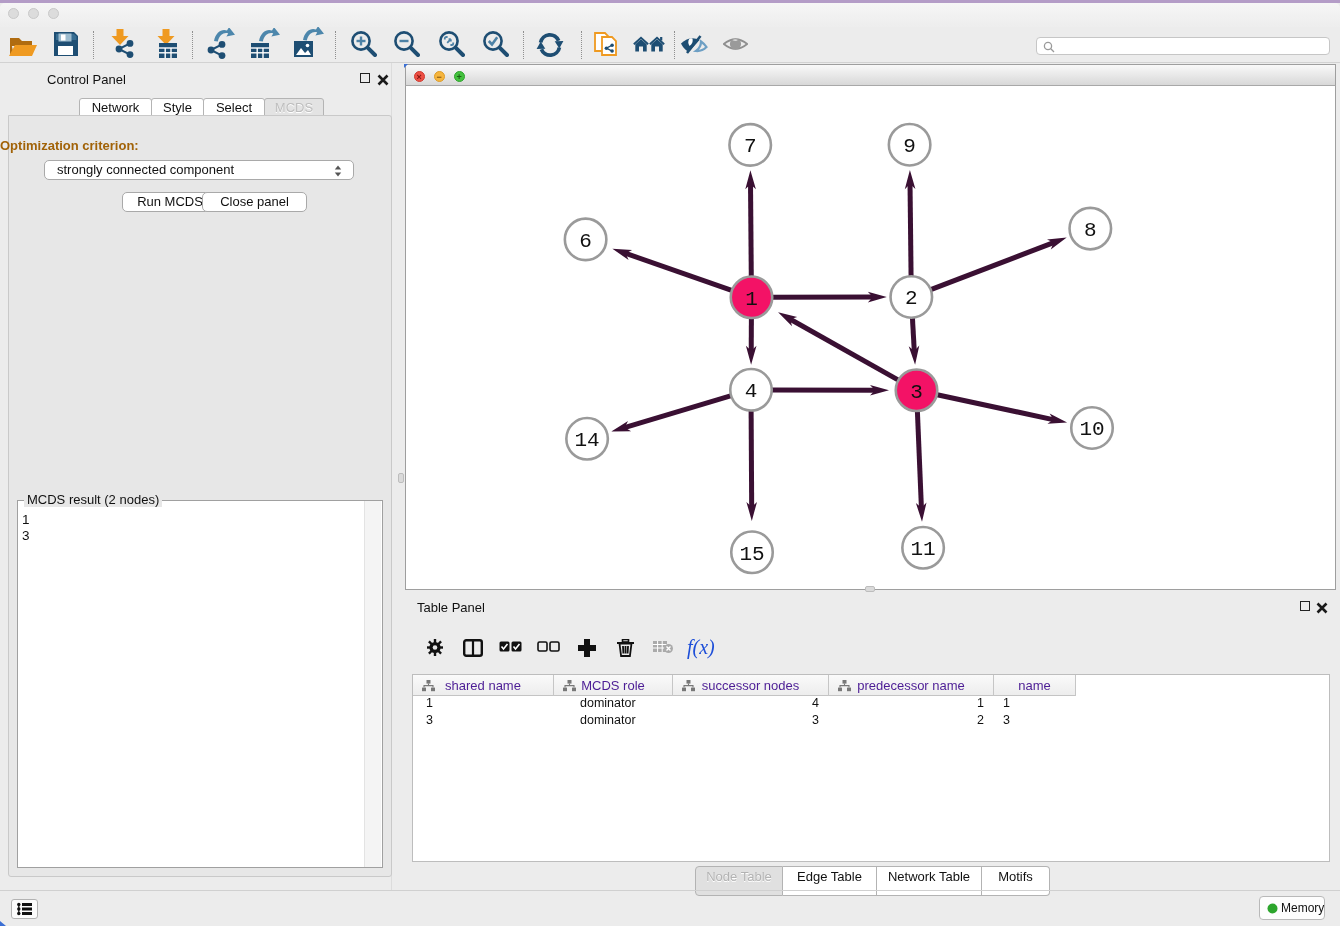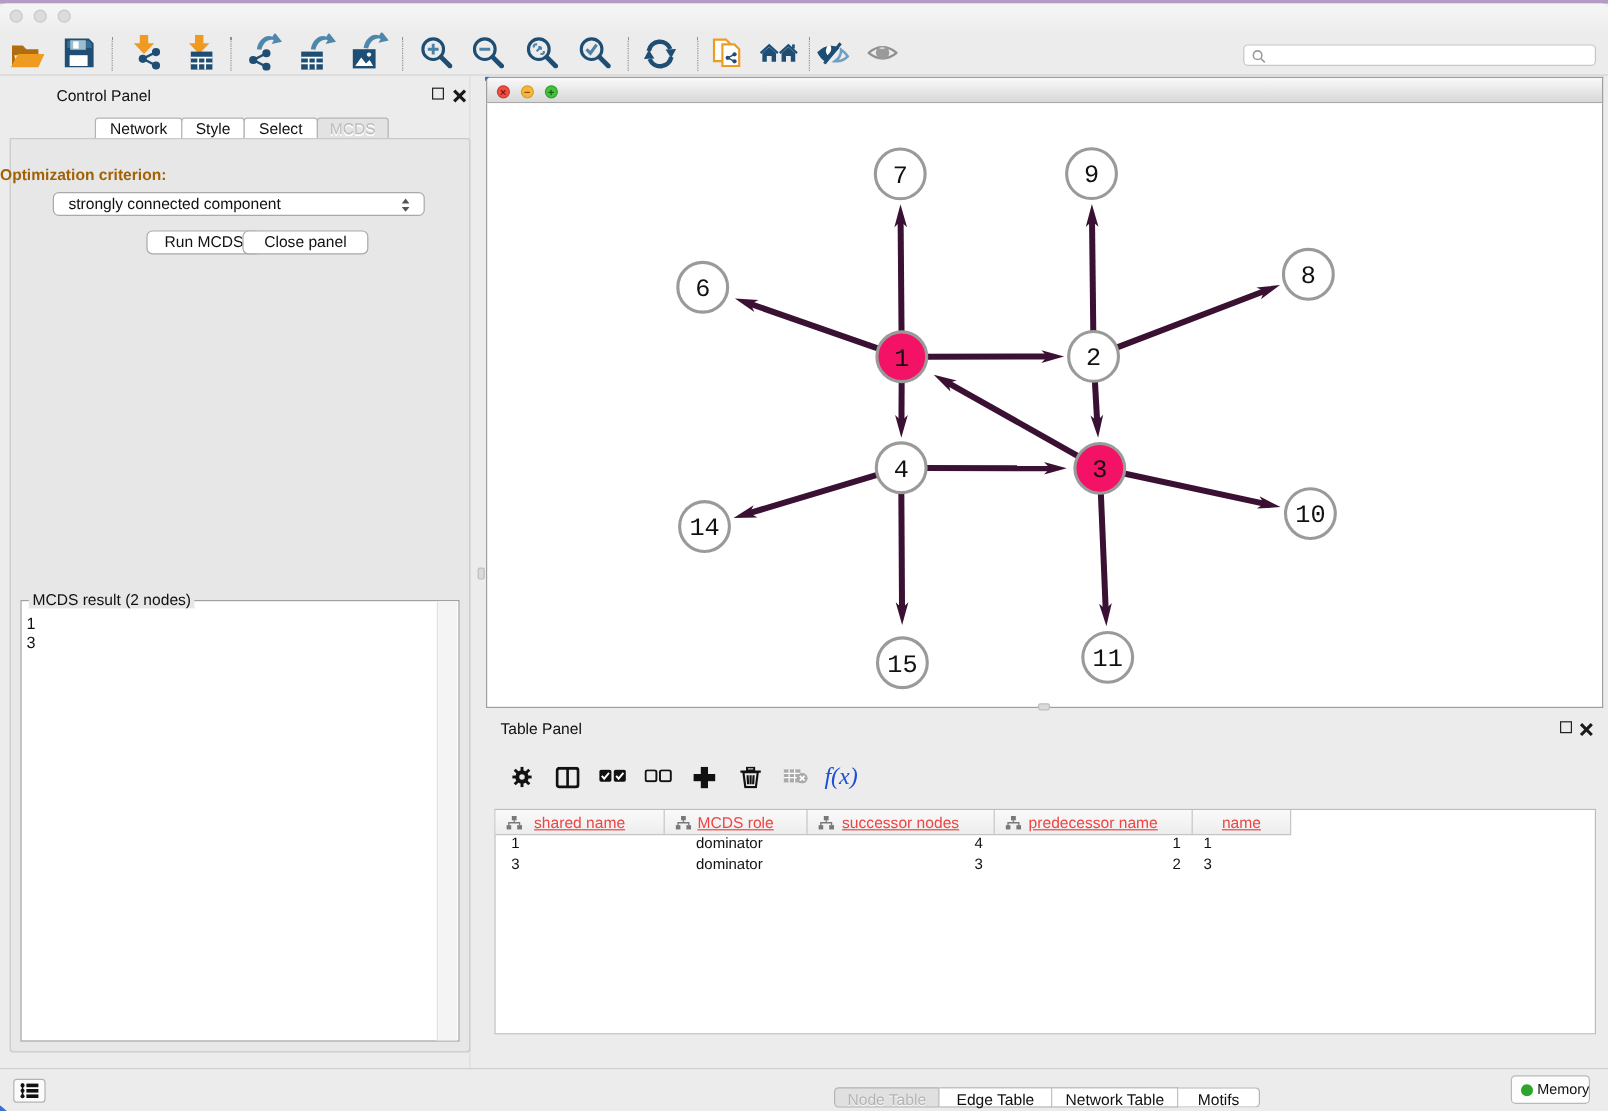--- a/index.html
+++ b/index.html
@@ -32,25 +32,25 @@
 .tl2 { position:absolute; top:5.5px; width:11.5px; height:11.5px; border-radius:50%; font-size:9px; font-weight:bold; text-align:center; line-height:11px; }
 #canvas { left:405px; top:86px; width:931px; height:504px; background:#fff; border-left:1px solid #9e9e9e; border-right:1px solid #9e9e9e; border-bottom:1px solid #9e9e9e; }
 #canvas svg text { font-family:"Liberation Mono",monospace; font-size:21px; fill:#111; }
 #vgrip { left:398px; top:473px; width:6px; height:10px; background:#dadada; border:1px solid #bdbdbd; border-radius:2px; }
 #hgrip { left:865px; top:586px; width:10px; height:6px; background:#dadada; border:1px solid #bdbdbd; border-radius:2px; }
 
 #tp-title { left:417px; top:600px; font-size:13px; color:#111; }
 #ttoolbar { left:405px; top:625px; width:932px; height:44px; }
 #tablebox { left:412px; top:674px; width:918px; height:188px; background:#fff; border:1px solid #bdbdbd; }
 #thead { position:absolute; left:0; top:0; width:663px; height:21px; background:linear-gradient(#fafafa,#ededed); border-bottom:1px solid #c4c4c4; }
-.thcell { position:absolute; top:0; height:21px; border-right:1px solid #c6c6c6; font-size:13px; color:#ef4444; text-align:center; line-height:21px;text-decoration:underline; }
+.thcell { position:absolute; top:0; height:21px; border-right:1px solid #c6c6c6; font-size:13px; color:#4c1d95; text-align:center; line-height:21px; }
 .thicon { position:absolute; top:5px; }
 .td { position:absolute; font-size:12.5px; color:#111; }
 
-.btab { position:absolute; top:906px; height:17px; border:1px solid #b3b3b3; background:#fff; font-size:13px; color:#111; text-align:center; line-height:20px; }
+.btab { position:absolute; top:866px; height:30px; border:1px solid #b3b3b3; background:#fff; font-size:13px; color:#111; text-align:center; line-height:20px; }
 #statusline { left:0; top:890px; width:1340px; height:1px; background:#d0d0d0; }
 #listbtn { left:11px; top:899px; width:27px; height:20px; background:#fbfbfb; border:1px solid #b3b3b3; border-radius:3px; }
 #membtn { left:1259px; top:896px; width:66px; height:24px; background:#fdfdfd; border:1px solid #b9b9b9; border-radius:4px; font-size:12px; color:#111; }
 </style>
 </head>
 <body>
 <div id="topstrip" class="abs"></div>
 <div id="titlebar" class="abs">
   <div class="tl" style="left:8px"></div>
   <div class="tl" style="left:28px"></div>

